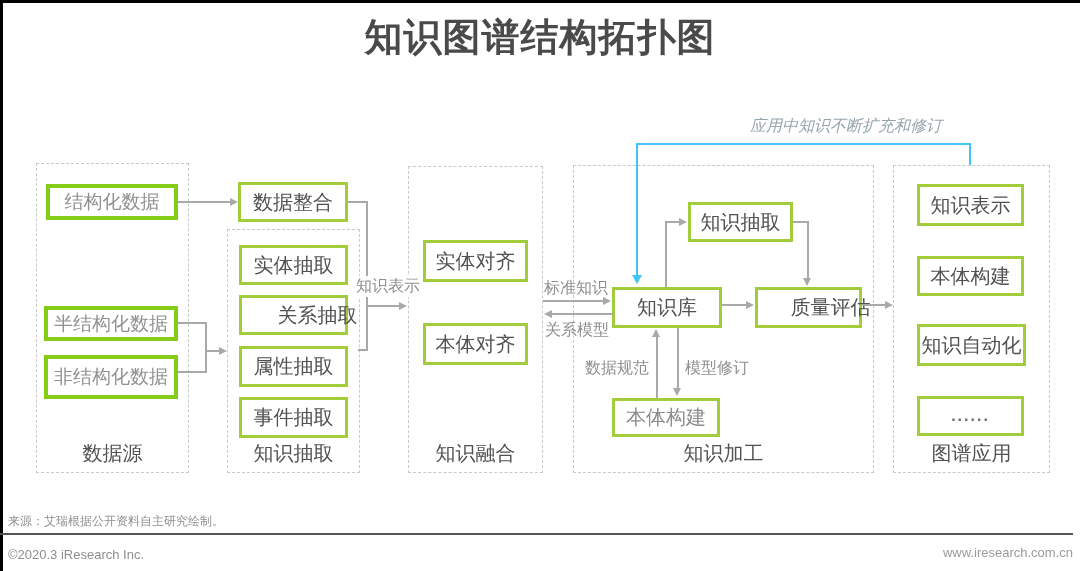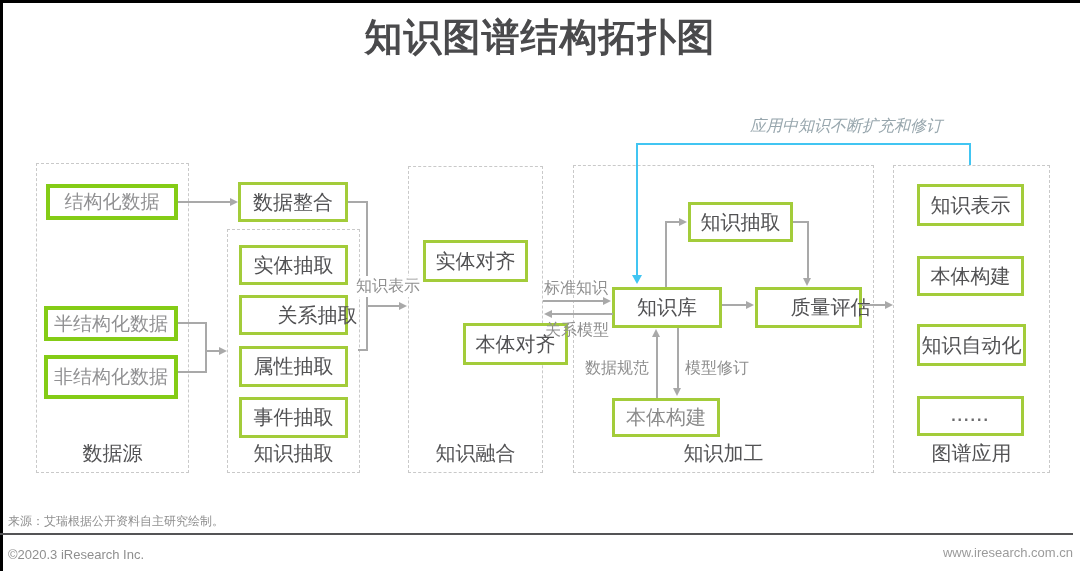--- a/index.html
+++ b/index.html
@@ -89,21 +89,21 @@
   <div class="node green" style="left:239px;top:346px;width:109px;height:41px;">
       <span>属性抽取</span>
     </div>
   <div class="node green" style="left:239px;top:397px;width:109px;height:41px;">
       <span>事件抽取</span>
     </div>
 
   <div class="node green" style="left:423px;top:240px;width:105px;height:42px;">
       <span>实体对齐</span>
     </div>
-  <div class="node green" style="left:423px;top:323px;width:105px;height:42px;margin-left:40px;">
+  <div class="node green" style="left:423px;top:323px;width:105px;height:42px;">
       <span>本体对齐</span>
     </div>
 
   <div class="node green" style="left:688px;top:202px;width:105px;height:40px;">
       <span>知识抽取</span>
     </div>
   <div class="node green" style="left:612px;top:287px;width:110px;height:41px;">
       <span>知识库</span>
     </div>
   <div class="node green" style="left:755px;top:287px;width:107px;height:41px;padding-left:44px;">

